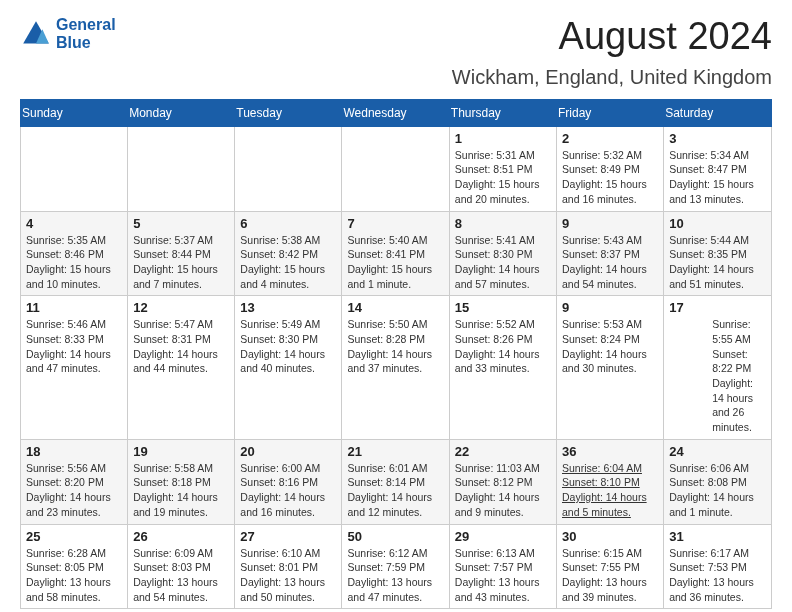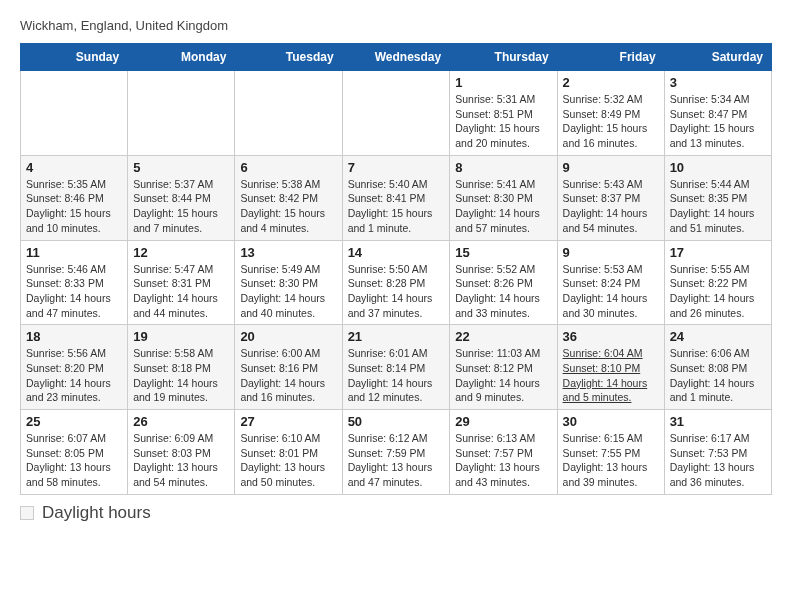--- a/index.html
+++ b/index.html
@@ -34,36 +34,36 @@
     .title-section {
       text-align: right;
     }
     .month-title {
       font-size: 38px;
       font-weight: 300;
       color: #222;
       line-height: 1.1;
     }
     .location {
-      font-size: 13px;
+      font-size: 20px;
       color: #444;
-      margin-top: 2px;
+      margin-top: 8px;
     }
     .calendar {
       width: 100%;
       border-collapse: collapse;
       font-size: 11px;
     }
     .calendar th {
       background: #1a5ea8;
       color: #fff;
-      padding: 6px 8px;
-      text-align: right;
+      padding: 6px 1px;
+      text-align: left;
       font-size: 12px;
-      font-weight: bold;
+      font-weight: normal;
       border: 1px solid #1a5ea8;
     }
     .calendar td {
       border: 1px solid #ccc;
       vertical-align: top;
       padding: 4px 5px;
       width: 108px;
       min-height: 80px;
       background: #fff;
     }
@@ -97,21 +97,32 @@
       height: 14px;
       background: #f5f5f5;
       border: 1px solid #ccc;
       display: inline-block;
     }
   </style>
 </head>
 <body>
 
 <div class="header">
+  <div class="logo">
+    <svg class="logo-icon" viewBox="0 0 40 40">
+      <polygon points="20,4 36,32 4,32" fill="#1a5ea8"></polygon>
+      <polygon points="28,14 36,32 20,32" fill="#4a9fd4"></polygon>
+    </svg>
+    <div class="logo-text">
+      <div><span>General</span></div>
+      <div><span>Blue</span></div>
+    </div>
+  </div>
   <div class="title-section">
+    <div class="month-title">August 2024</div>
     <div class="location">Wickham, England, United Kingdom</div>
   </div>
 </div>
 
 <table class="calendar">
   <thead>
     <tr>
     <th>Sunday</th>
         <th>Monday</th>
         <th>Tuesday</th>
@@ -238,21 +249,21 @@
         </td>
         <td>
           <div class="day-number">9</div>
           <div class="day-info" style="white-space: pre-line;">Sunrise: 5:53 AM
 Sunset: 8:24 PM
 Daylight: 14 hours
 and 30 minutes.</div>
         </td>
         <td>
           <div class="day-number">17</div>
-          <div class="day-info" style="white-space: pre-line;">Sunrise: 5:55 AM
+          <div class="day-info" style="white-space: pre-line; margin-left: 43px;">Sunrise: 5:55 AM
 Sunset: 8:22 PM
 Daylight: 14 hours
 and 26 minutes.</div>
         </td>
       </tr>
       <tr>
         <td>
           <div class="day-number">18</div>
           <div class="day-info" style="white-space: pre-line;">Sunrise: 5:56 AM
 Sunset: 8:20 PM
@@ -298,21 +309,21 @@
           <div class="day-number">24</div>
           <div class="day-info" style="white-space: pre-line;">Sunrise: 6:06 AM
 Sunset: 8:08 PM
 Daylight: 14 hours
 and 1 minute.</div>
         </td>
       </tr>
       <tr>
         <td>
           <div class="day-number">25</div>
-          <div class="day-info" style="white-space: pre-line;">Sunrise: 6:07 AM
+          <div class="day-info" style="white-space: pre-line;">Sunrise: 6:28 AM
 Sunset: 8:05 PM
 Daylight: 13 hours
 and 58 minutes.</div>
         </td>
         <td>
           <div class="day-number">26</div>
           <div class="day-info" style="white-space: pre-line;">Sunrise: 6:09 AM
 Sunset: 8:03 PM
 Daylight: 13 hours
 and 54 minutes.</div>

